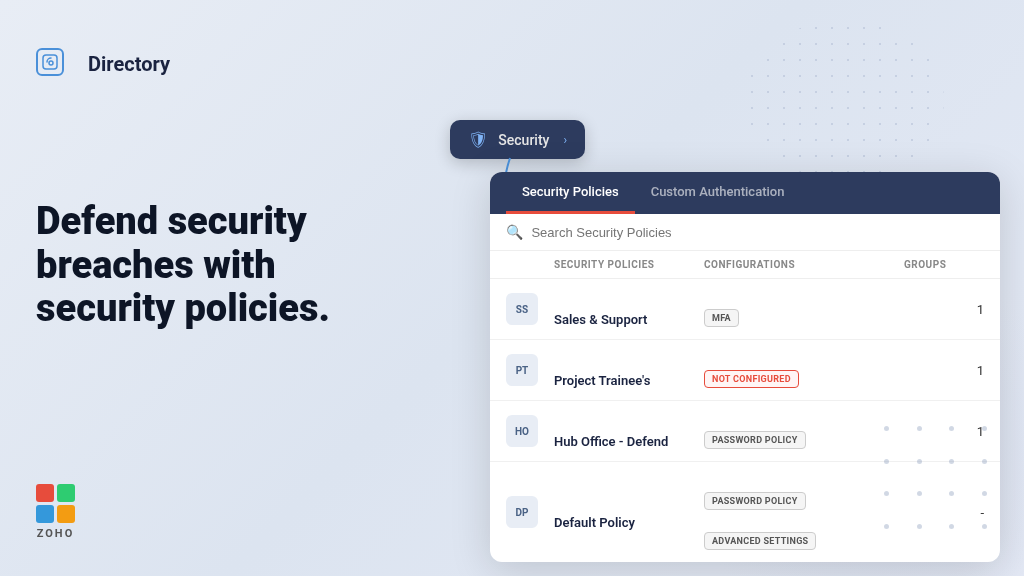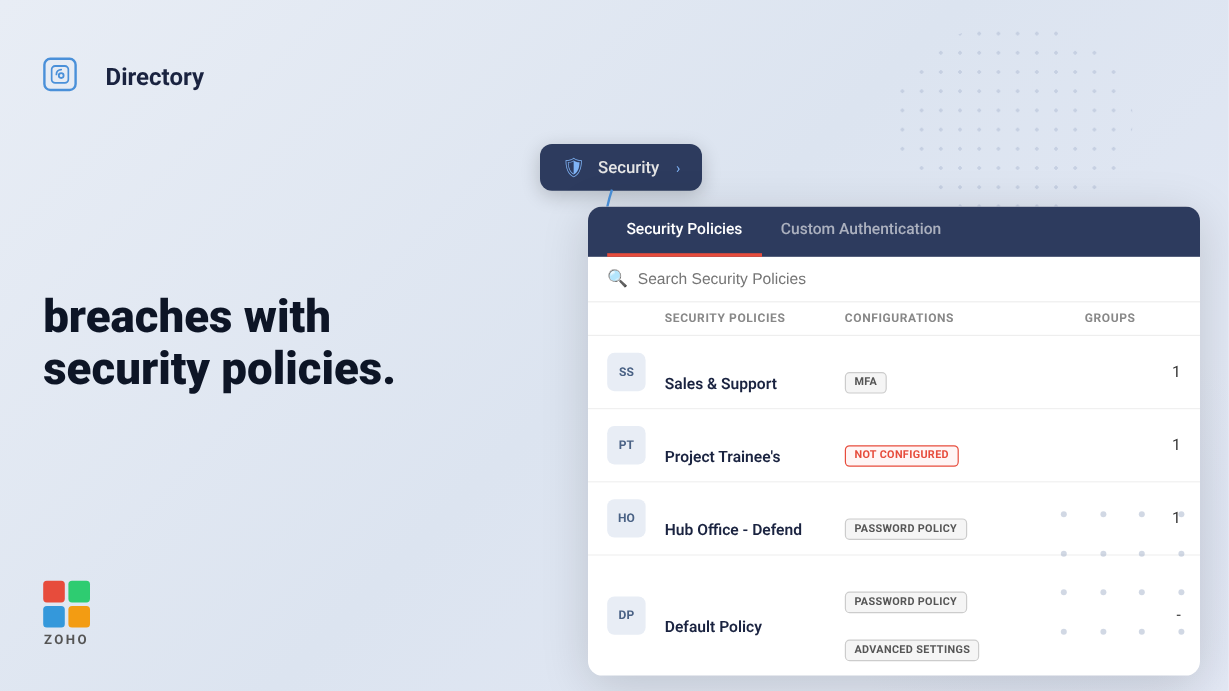--- a/index.html
+++ b/index.html
@@ -316,21 +316,21 @@
       <rect x="1" y="1" width="14" height="14" rx="3" stroke="#4a90d9" stroke-width="1.5" fill="none"></rect>
       <path d="M5 8 C5 5.8 6.8 4 9 4" stroke="#4a90d9" stroke-width="1.5" stroke-linecap="round"></path>
       <circle cx="9" cy="9" r="2" stroke="#4a90d9" stroke-width="1.5" fill="none"></circle>
     </svg>
   </div>
   <span class="logo-text">Directory</span>
 </div>
 
 <div class="headline">
   <h1>
-    <br>
+    <span>Defend security</span><br>
     <span>breaches with</span><br>
     <span>security policies.</span>
   </h1>
 </div>
 
 <div class="zoho-logo">
   <div class="zoho-squares">
     <div class="zoho-sq" style="background:#e74c3c;"></div>
     <div class="zoho-sq" style="background:#2ecc71;"></div>
     <div class="zoho-sq" style="background:#3498db;"></div>

